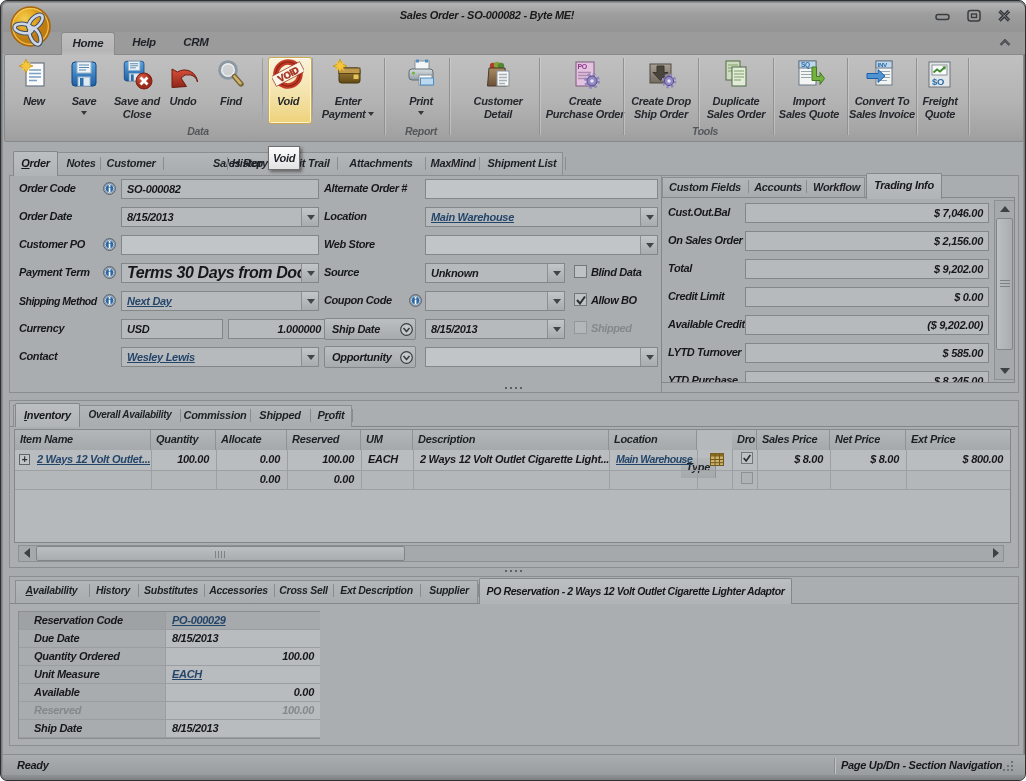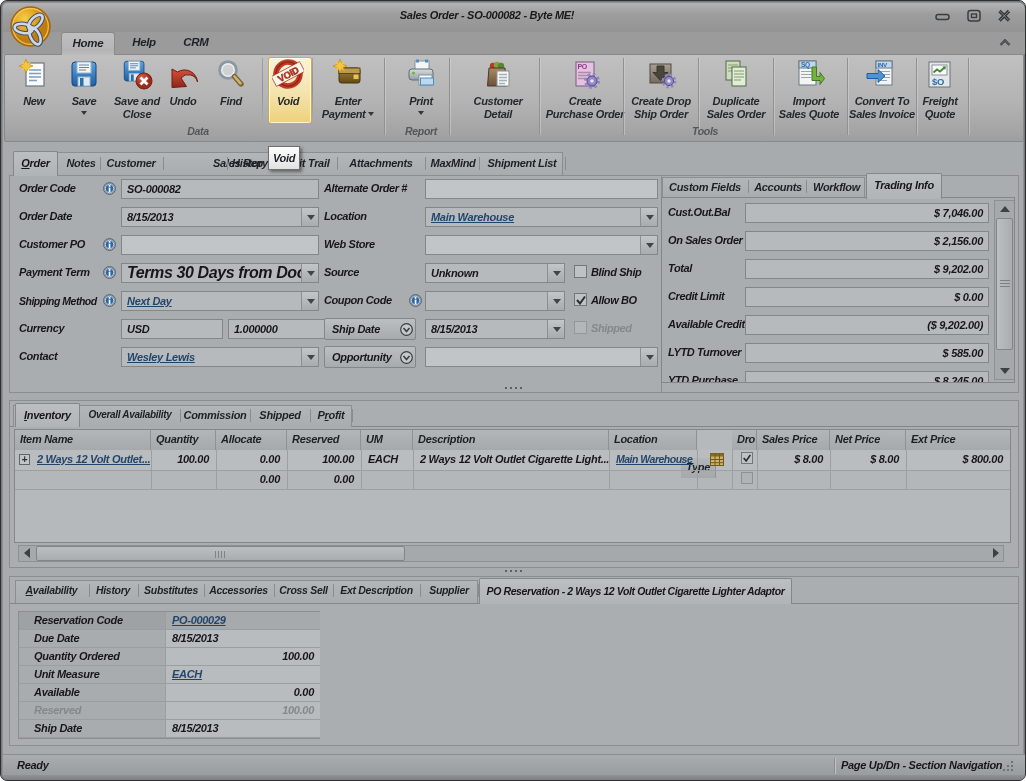--- a/index.html
+++ b/index.html
@@ -344,35 +344,35 @@
         <use href="#info"></use>
       </svg>
 <div class="fbox" style="left:111px;top:87px;width:198px;font-size:16px;letter-spacing:-0.4px;">Terms 30 Days from Document Date<div class="arrow"></div></div>
 <div class="flabel" style="left:9px;top:119px;font-size:10.5px;letter-spacing:-0.5px;">Shipping Method</div>
 <svg class="abs" style="left:93px;top:118px;" width="13" height="13">
         <use href="#info"></use>
       </svg>
 <div class="fbox" style="left:111px;top:115px;width:198px;"><span class="link">Next Day</span><div class="arrow"></div></div>
 <div class="flabel" style="left:9px;top:146px;">Currency</div>
 <div class="fbox" style="left:111px;top:143px;width:102px;">USD</div>
-<div class="fbox" style="left:218px;top:143px;width:99px;text-align:left;">1.000000</div>
+<div class="fbox" style="left:218px;top:143px;width:99px;text-align:right;">1.000000</div>
 <div class="flabel" style="left:9px;top:174px;">Contact</div>
 <div class="fbox" style="left:111px;top:171px;width:198px;"><span class="link">Wesley Lewis</span><div class="arrow"></div></div>
 <div class="flabel" style="left:314px;top:6px;">Alternate Order #</div>
 <div class="fbox lite" style="left:415px;top:3px;width:233px;"></div>
 <div class="flabel" style="left:314px;top:34px;">Location</div>
 <div class="fbox" style="left:415px;top:31px;width:233px;"><span class="link">Main Warehouse</span><div class="arrow"></div></div>
 <div class="flabel" style="left:314px;top:62px;">Web Store</div>
 <div class="fbox lite" style="left:415px;top:59px;width:233px;">
         <div class="arrow"></div>
       </div>
 <div class="flabel" style="left:314px;top:90px;">Source</div>
 <div class="fbox" style="left:415px;top:87px;width:140px;">Unknown<div class="arrow"></div></div>
 <div class="cb" style="left:564px;top:89px;"></div>
-<div class="flabel" style="left:581px;top:90px;">Blind Ship</div>
+<div class="flabel" style="left:581px;top:90px;">Blind Data</div>
 <div class="flabel" style="left:314px;top:118px;">Coupon Code</div>
 <svg class="abs" style="left:399px;top:118px;" width="13" height="13">
         <use href="#info"></use>
       </svg>
 <div class="fbox" style="left:415px;top:115px;width:140px;">
         <div class="arrow"></div>
       </div>
 <div class="cb" style="left:564px;top:117px;">
         <svg width="11" height="11" style="position:absolute;left:0;top:0;">
           <use href="#check"></use>

